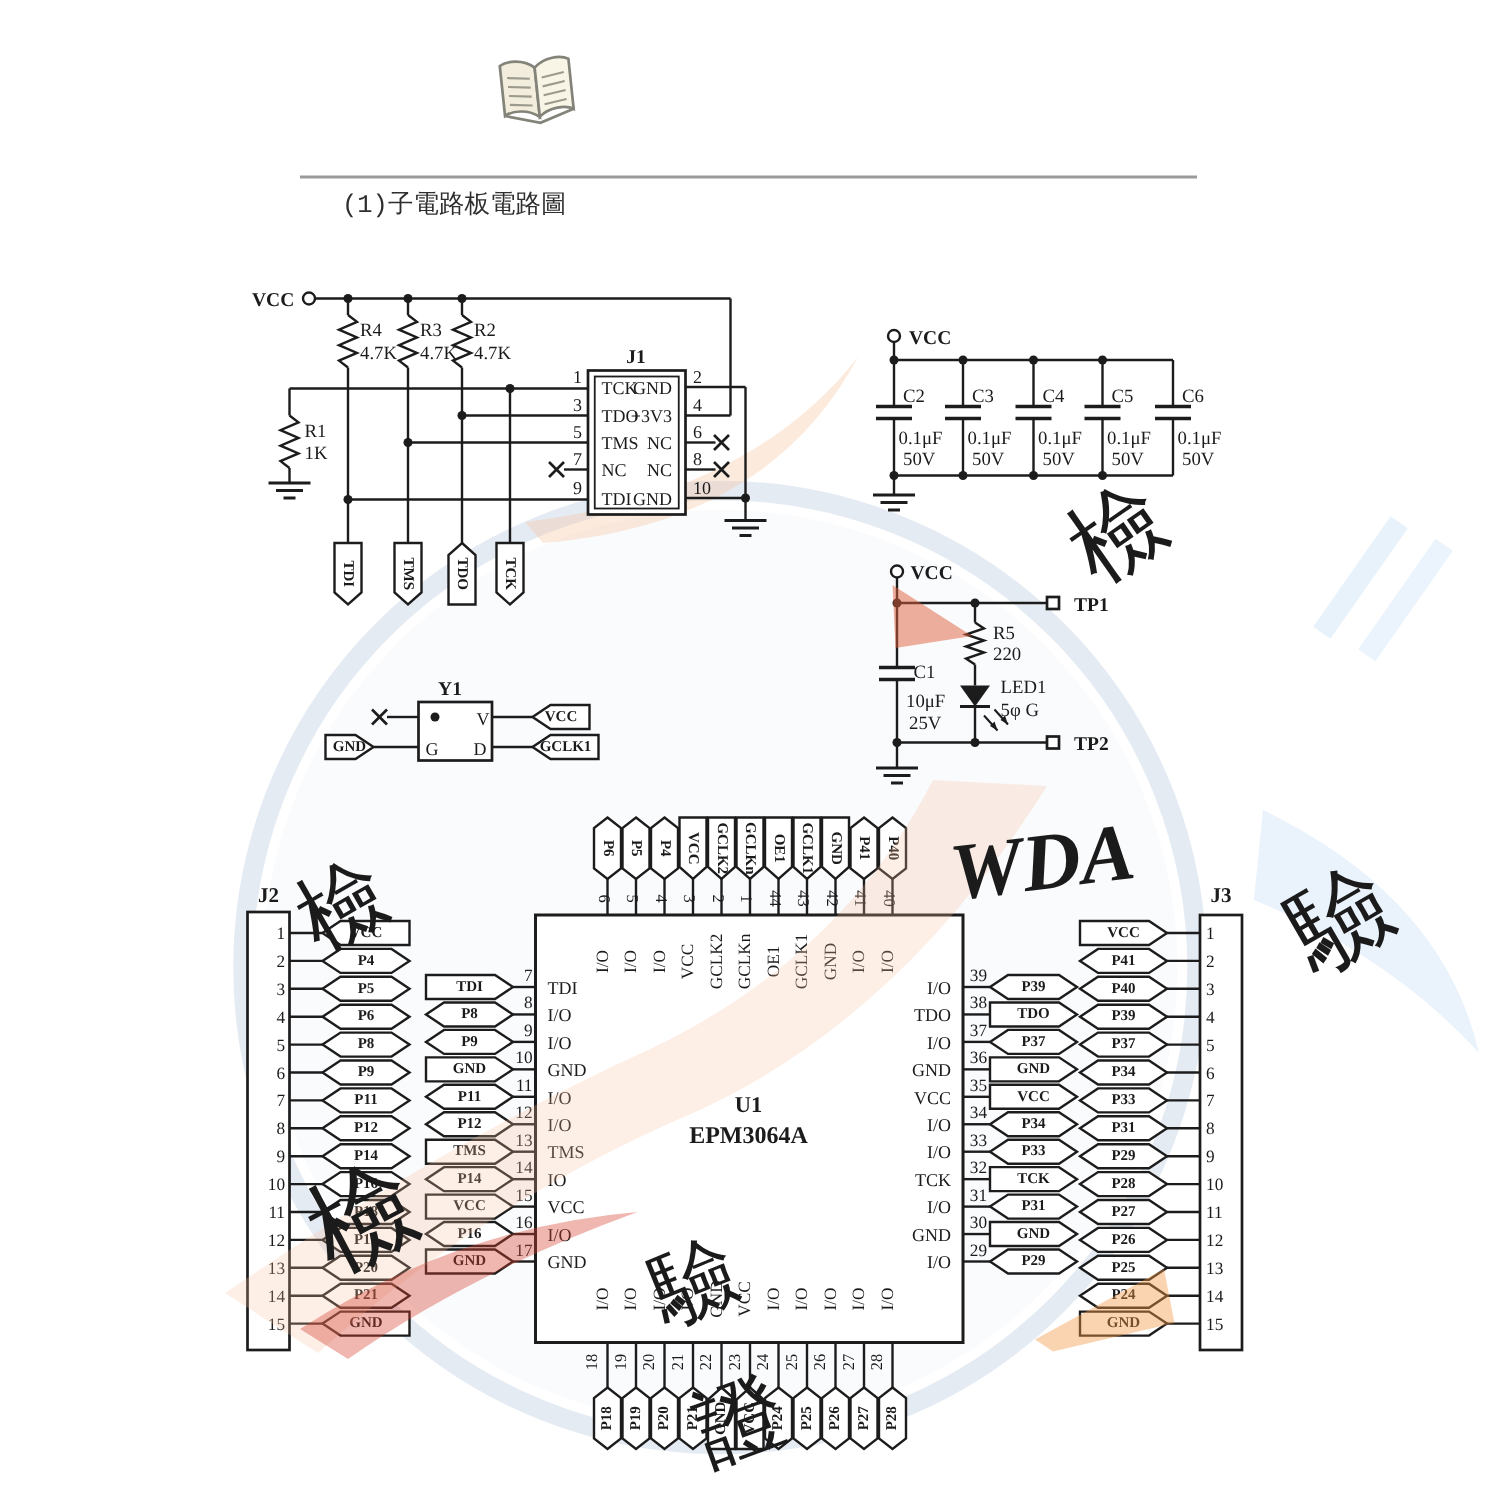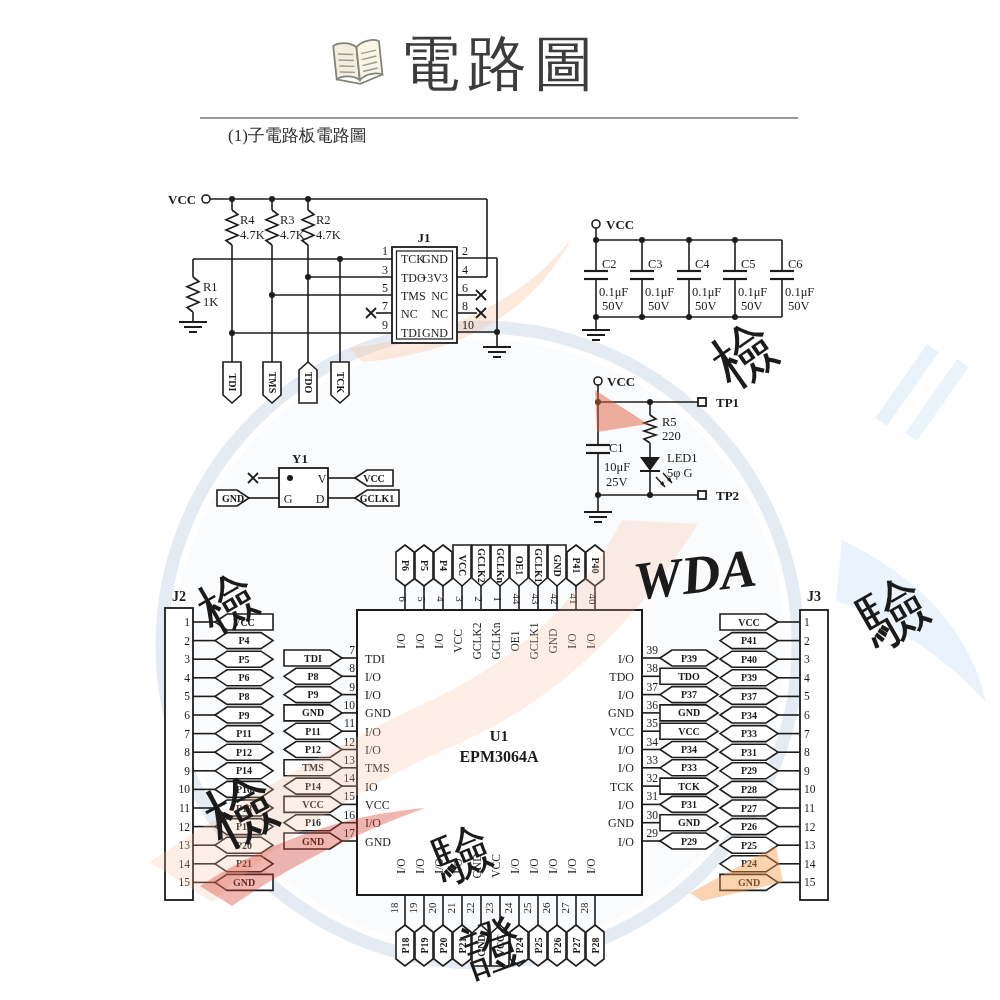--- a/index.html
+++ b/index.html
@@ -2,21 +2,21 @@
 <html><head>
 <meta charset="utf-8">
 <style>
   html,body{margin:0;padding:0;}
   body{width:1000px;height:1000px;position:relative;background:#ffffff;overflow:hidden;
        font-family:"Liberation Serif","DejaVu Serif",serif;}
   .header{position:absolute;left:330px;top:34px;display:flex;align-items:center;gap:14px;}
   .title{font-family:"Liberation Sans","DejaVu Sans",sans-serif;font-size:60px;color:#3c3c3c;
          letter-spacing:7px;font-weight:500;line-height:1;}
   .divider{position:absolute;left:200px;top:117px;width:598px;height:2px;background:#9a9a9a;}
-  .subtitle{position:absolute;left:228px;top:124px;font-size:17px;color:#2e2e2e;}
+  .subtitle{position:absolute;left:228px;top:124px;font-size:17px;color:#2e2e2e;font-family:Liberation Mono, monospace;}
   #schematic{position:absolute;left:0;top:0;}
   svg text{font-family:"Liberation Serif","DejaVu Serif",serif;fill:#1b1b1b;}
 </style>
 </head>
 <body>
 
 <svg id="schematic" width="1000" height="1000" viewBox="0 0 1000 1000">
     <g>
       <circle cx="480" cy="645" r="305" fill="rgba(205,218,238,0.10)"></circle>
       <circle cx="480" cy="645" r="318" fill="none" stroke="rgba(168,188,214,0.30)" stroke-width="13"></circle>
@@ -601,16 +601,15 @@
     <svg width="56" height="52" viewBox="0 0 56 52">
       <g transform="rotate(-6 28 26)">
         <path d="M28 11 C21 4.5,10 4.5,5 7.5 L5 41 C10 38,21 38,28 44 Z" fill="#f2eddc" stroke="#83837a" stroke-width="1.8"></path>
         <path d="M28 11 C35 4.5,46 4.5,51 7.5 L51 41 C46 38,35 38,28 44 Z" fill="#f9f5e6" stroke="#83837a" stroke-width="1.8"></path>
         <path d="M9 16 L24 18 M9 22 L24 24 M9 28 L24 30 M9 34 L24 36" stroke="#9a9a8d" stroke-width="1.4" fill="none"></path>
         <path d="M32 18 L47 16 M32 24 L47 22 M32 30 L47 28 M32 36 L47 34" stroke="#9a9a8d" stroke-width="1.4" fill="none"></path>
         <path d="M5 41 L28 48 L51 41" fill="none" stroke="#83837a" stroke-width="1.8"></path>
       </g>
     </svg>
   </span>
-  <div class="title">電路圖</div>
 </div>
 <div class="divider"></div>
 <div class="subtitle">(1)子電路板電路圖</div>
 
 </body></html>

